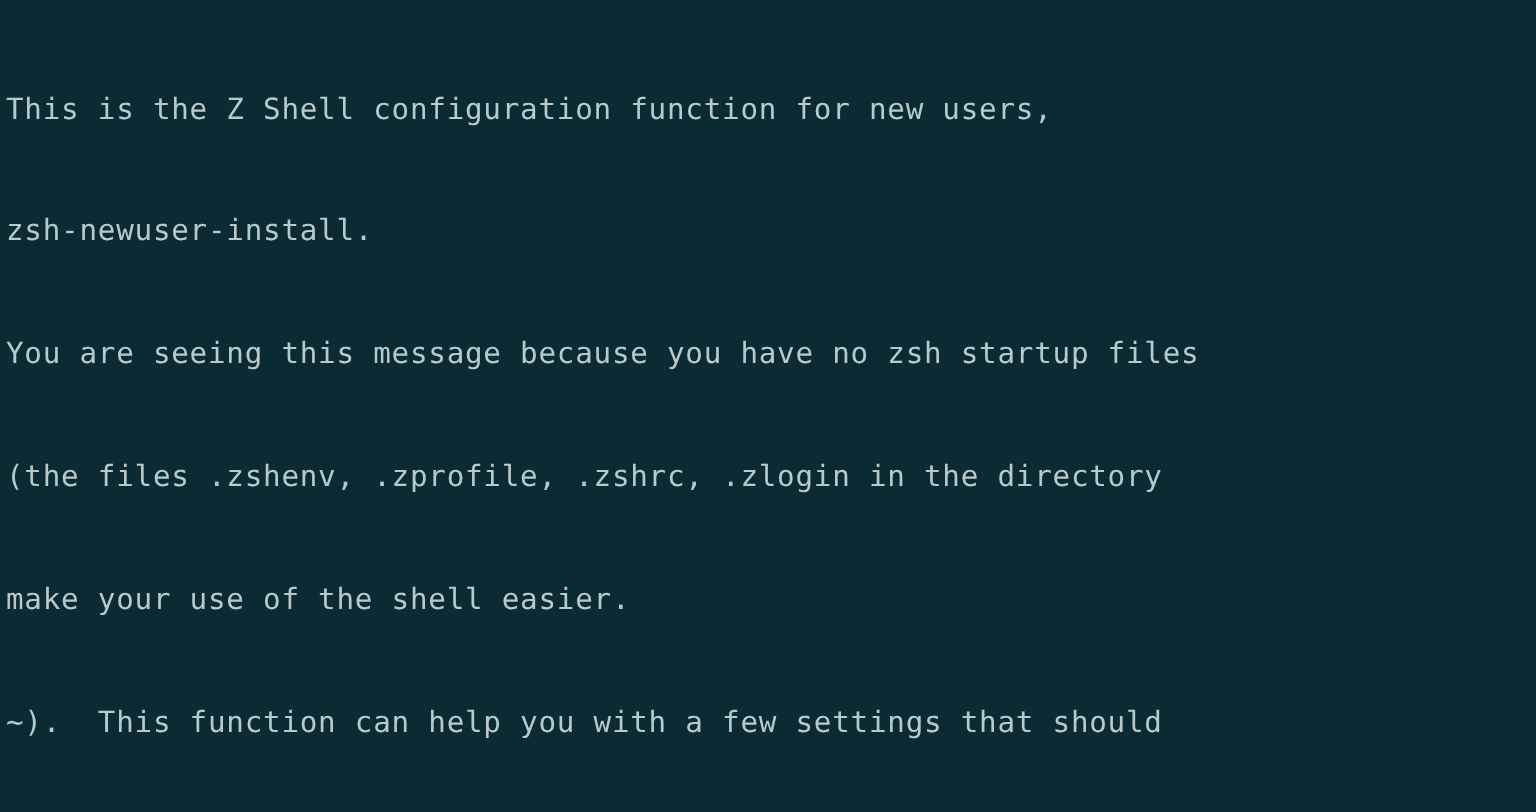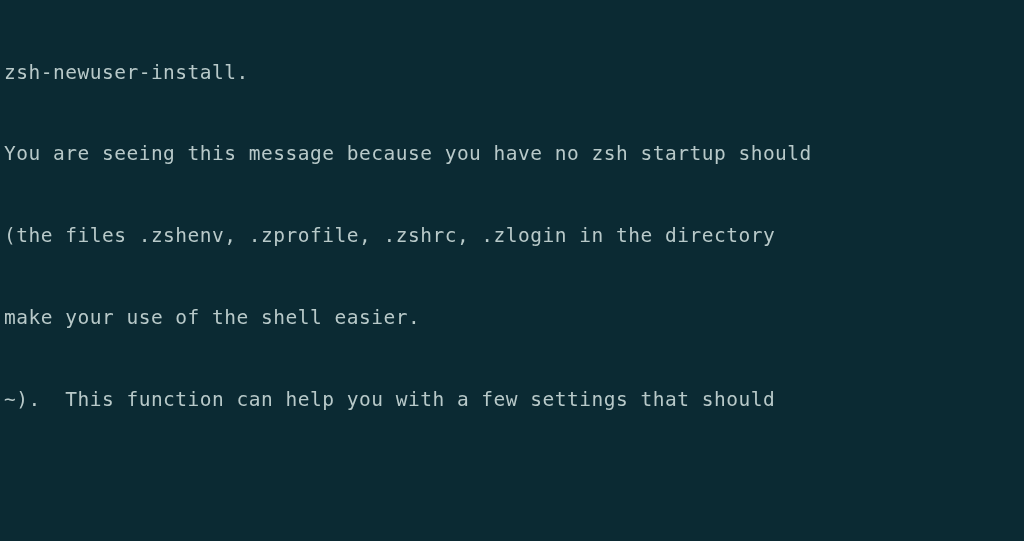--- a/index.html
+++ b/index.html
@@ -23,22 +23,23 @@
       white-space: pre-wrap;
     }
     .line {
       display: block;
     }
   </style>
 </head>
 <body>
 
 <div class="terminal-content">
+  <span class="line">This is the Z Shell configuration function for new users,</span>
   <span class="line">zsh-newuser-install.</span>
-  <span class="line">You are seeing this message because you have no zsh startup should</span>
+  <span class="line">You are seeing this message because you have no zsh startup files</span>
   <span class="line">(the files .zshenv, .zprofile, .zshrc, .zlogin in the directory</span>
   <span class="line">make your use of the shell easier.</span>
   <span class="line">~).  This function can help you with a few settings that should</span>
   
   
   
   
   
   
   

